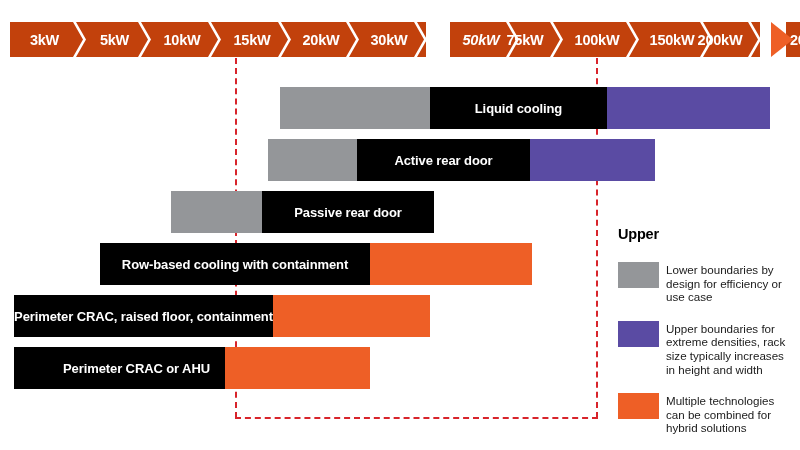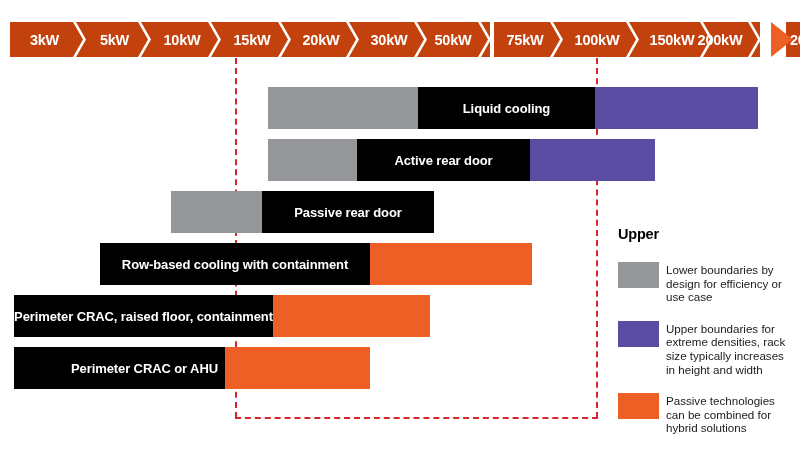--- a/index.html
+++ b/index.html
@@ -98,21 +98,21 @@
     </div>
     <div class="seg notch" style="left:210px;width:70px;">
       <span>15kW</span>
     </div>
     <div class="seg notch" style="left:280px;width:68px;">
       <span>20kW</span>
     </div>
     <div class="seg notch" style="left:348px;width:68px;">
       <span>30kW</span>
     </div>
-    <div class="seg notch" style="left:412px;width:68px;">
+    <div class="seg notch" style="left:440px;width:68px;font-style:italic;">
       <span>50kW</span>
     </div>
     <div class="seg notch" style="left:484px;width:68px;">
       <span>75kW</span>
     </div>
     <div class="seg notch" style="left:552px;width:76px;">
       <span>100kW</span>
     </div>
     <div class="seg notch" style="left:628px;width:74px;">
       <span>150kW</span>
@@ -123,21 +123,21 @@
     <div class="seg" style="left:776px;width:95px;justify-content:flex-start;padding-left:4px;">
       <span>200+</span>
     </div>
     <div class="tip"></div>
   </div>
 
   <div class="vguide" style="left:235px;top:58px;height:360px;"></div>
   <div class="vguide" style="left:596px;top:58px;height:360px;"></div>
   <div class="hguide" style="left:235px;top:417px;width:363px;"></div>
 
-  <div class="bar-row" style="left:268px;top:87px;width:490px;">
+  <div class="bar-row" style="left:280px;top:87px;width:490px;">
     <div class="seg-box seg-grey" style="left:0px;width:150px;"></div>
     <div class="seg-box seg-black" style="left:150px;width:177px;"></div>
     <div class="seg-box seg-purple" style="left:327px;width:163px;"></div>
     <div class="bar-label" style="left:150px;width:177px;">Liquid cooling</div>
   </div>
 
   <div class="bar-row" style="left:268px;top:139px;width:387px;">
     <div class="seg-box seg-grey" style="left:0px;width:89px;"></div>
     <div class="seg-box seg-black" style="left:89px;width:173px;"></div>
     <div class="seg-box seg-purple" style="left:262px;width:125px;"></div>
@@ -158,35 +158,35 @@
 
   <div class="bar-row" style="left:14px;top:295px;width:416px;">
     <div class="seg-box seg-black" style="left:0px;width:259px;"></div>
     <div class="seg-box seg-orange" style="left:259px;width:157px;"></div>
     <div class="bar-label" style="left:0px;width:259px;">Perimeter CRAC, raised floor, containment</div>
   </div>
 
   <div class="bar-row" style="left:14px;top:347px;width:356px;">
     <div class="seg-box seg-black" style="left:0px;width:211px;"></div>
     <div class="seg-box seg-orange" style="left:211px;width:145px;"></div>
-    <div class="bar-label" style="left:8px;width:245px;">Perimeter CRAC or AHU</div>
+    <div class="bar-label" style="left:0px;width:245px;">Perimeter CRAC or AHU</div>
   </div>
 
   <div id="index-panel">
     <div id="index-title">Upper</div>
 
     <div class="legend-item">
       <div class="legend-swatch" style="background:#949699;"></div>
       <div class="legend-text">Lower boundaries by design for efficiency or use case</div>
     </div>
 
     <div class="legend-item">
       <div class="legend-swatch" style="background:#5a4ba3;"></div>
       <div class="legend-text">Upper boundaries for extreme densities, rack size typically increases in height and width</div>
     </div>
 
     <div class="legend-item">
       <div class="legend-swatch" style="background:#ee5f26;"></div>
-      <div class="legend-text">Passive technologies can be combined for hybrid solutions</div>
+      <div class="legend-text">Multiple technologies can be combined for hybrid solutions</div>
     </div>
   </div>
 
 </div>
 
 </body></html>

